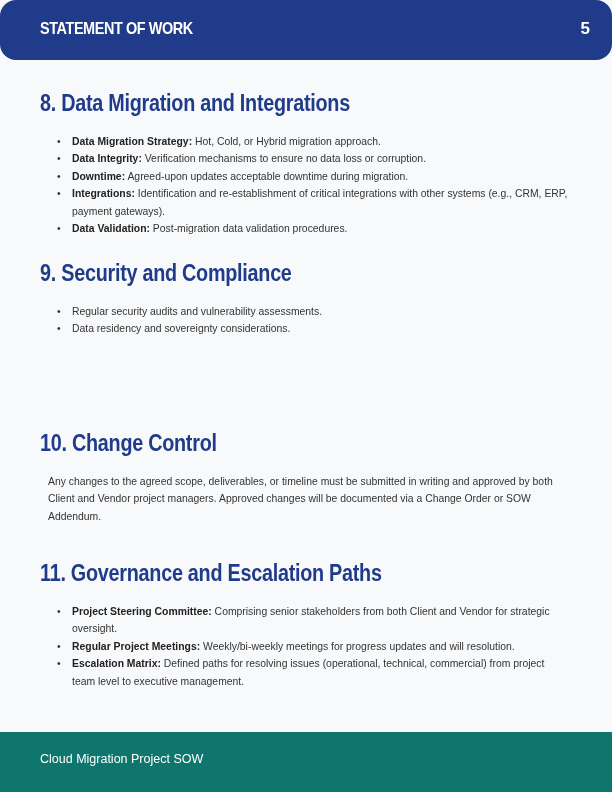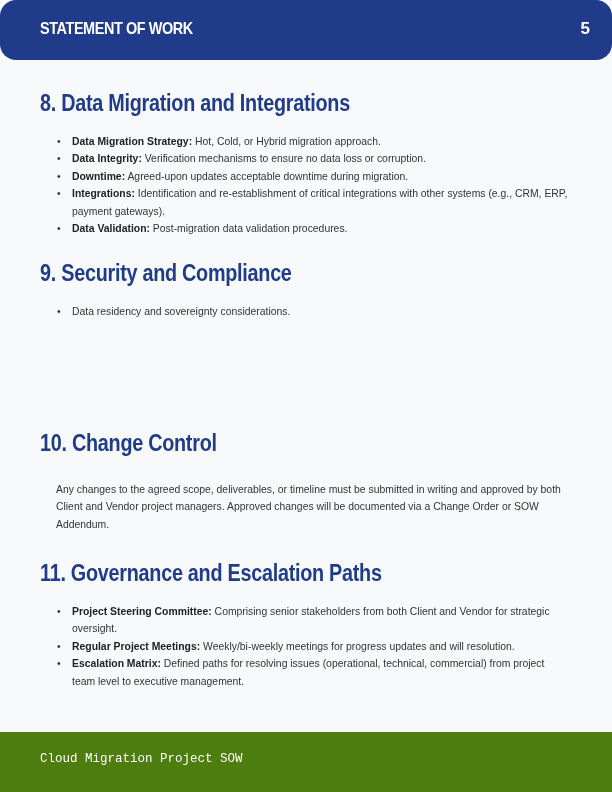--- a/index.html
+++ b/index.html
@@ -6,22 +6,22 @@
   body { width:612px; height:792px; position:relative; background:#f8f9fb; font-family:"Liberation Sans", sans-serif; color:#333; overflow:hidden; }
   .header { position:absolute; left:0; top:0; width:612px; height:60px; background:#1f3b8a; color:#fff;border-radius:16px; }
   .header .title { position:absolute; left:40px; top:19px; font-family:"Liberation Sans", sans-serif; font-weight:bold; font-size:17px; letter-spacing:-0.5px; transform:scaleX(0.85); transform-origin:left; }
   .header .page { position:absolute; right:22px; top:19px; font-weight:bold; font-size:17px; }
   .content { position:absolute; left:40px; top:60px; width:530px; height:668px; overflow:hidden; }
   h2 { margin:0; font-family:"Liberation Sans", sans-serif; font-weight:bold; color:#1f3b8a; font-size:23px; letter-spacing:-0.3px; transform:scaleX(0.86); transform-origin:left; white-space:nowrap; position:absolute; left:0; }
   ul { margin:0; padding:0 0 0 32px; list-style:none; position:absolute; left:0; width:498px; }
   li { font-size:10.4px; line-height:17.4px; position:relative; color:#333; }
   li::before { content:"•"; position:absolute; left:-15px; top:0; color:#333; }
   li b { color:#222; }
-  p.para { position:absolute; left:8px; width:520px; margin:8px; font-size:10.4px; line-height:17.4px; }
-  .footer { position:absolute; left:0; top:732px; width:612px; height:60px; background:#4d7c0f; color:#fff;font-family:Liberation Mono, monospace; }
+  p.para { position:absolute; left:8px; width:520px; margin:0; font-size:10.4px; line-height:17.4px; }
+  .footer { position:absolute; left:0; top:732px; width:612px; height:60px; background:#0f766e; color:#fff; }
   .footer .label { position:absolute; left:40px; top:20px; font-size:12.5px; }
 </style>
 </head>
 <body>
 
 <div class="header">
   <div class="title">STATEMENT OF WORK</div>
   <div class="page">5</div>
 </div>
 
@@ -31,20 +31,21 @@
   <ul style="top:73px;">
     <li><b>Data Migration Strategy:</b><span> Hot, Cold, or Hybrid migration approach.</span></li>
     <li><b>Data Integrity:</b><span> Verification mechanisms to ensure no data loss or corruption.</span></li>
     <li><b>Downtime:</b><span> Agreed-upon updates acceptable downtime during migration.</span></li>
     <li><b>Integrations:</b><span> Identification and re-establishment of critical integrations with other systems (e.g., CRM, ERP, payment gateways).</span></li>
     <li><b>Data Validation:</b><span> Post-migration data validation procedures.</span></li>
   </ul>
 
   <h2 style="top:200px;">9. Security and Compliance</h2>
   <ul style="top:243px;">
+    <li>Regular security audits and vulnerability assessments.</li>
     <li>Data residency and sovereignty considerations.</li>
   </ul>
 
   <h2 style="top:370px;">10. Change Control</h2>
   <p class="para" style="top:413px;">Any changes to the agreed scope, deliverables, or timeline must be submitted in writing and approved by both Client and Vendor project managers. Approved changes will be documented via a Change Order or SOW Addendum.</p>
 
   <h2 style="top:500px;">11. Governance and Escalation Paths</h2>
   <ul style="top:543px;">
     <li><b>Project Steering Committee:</b><span> Comprising senior stakeholders from both Client and Vendor for strategic oversight.</span></li>
     <li><b>Regular Project Meetings:</b><span> Weekly/bi-weekly meetings for progress updates and will resolution.</span></li>

